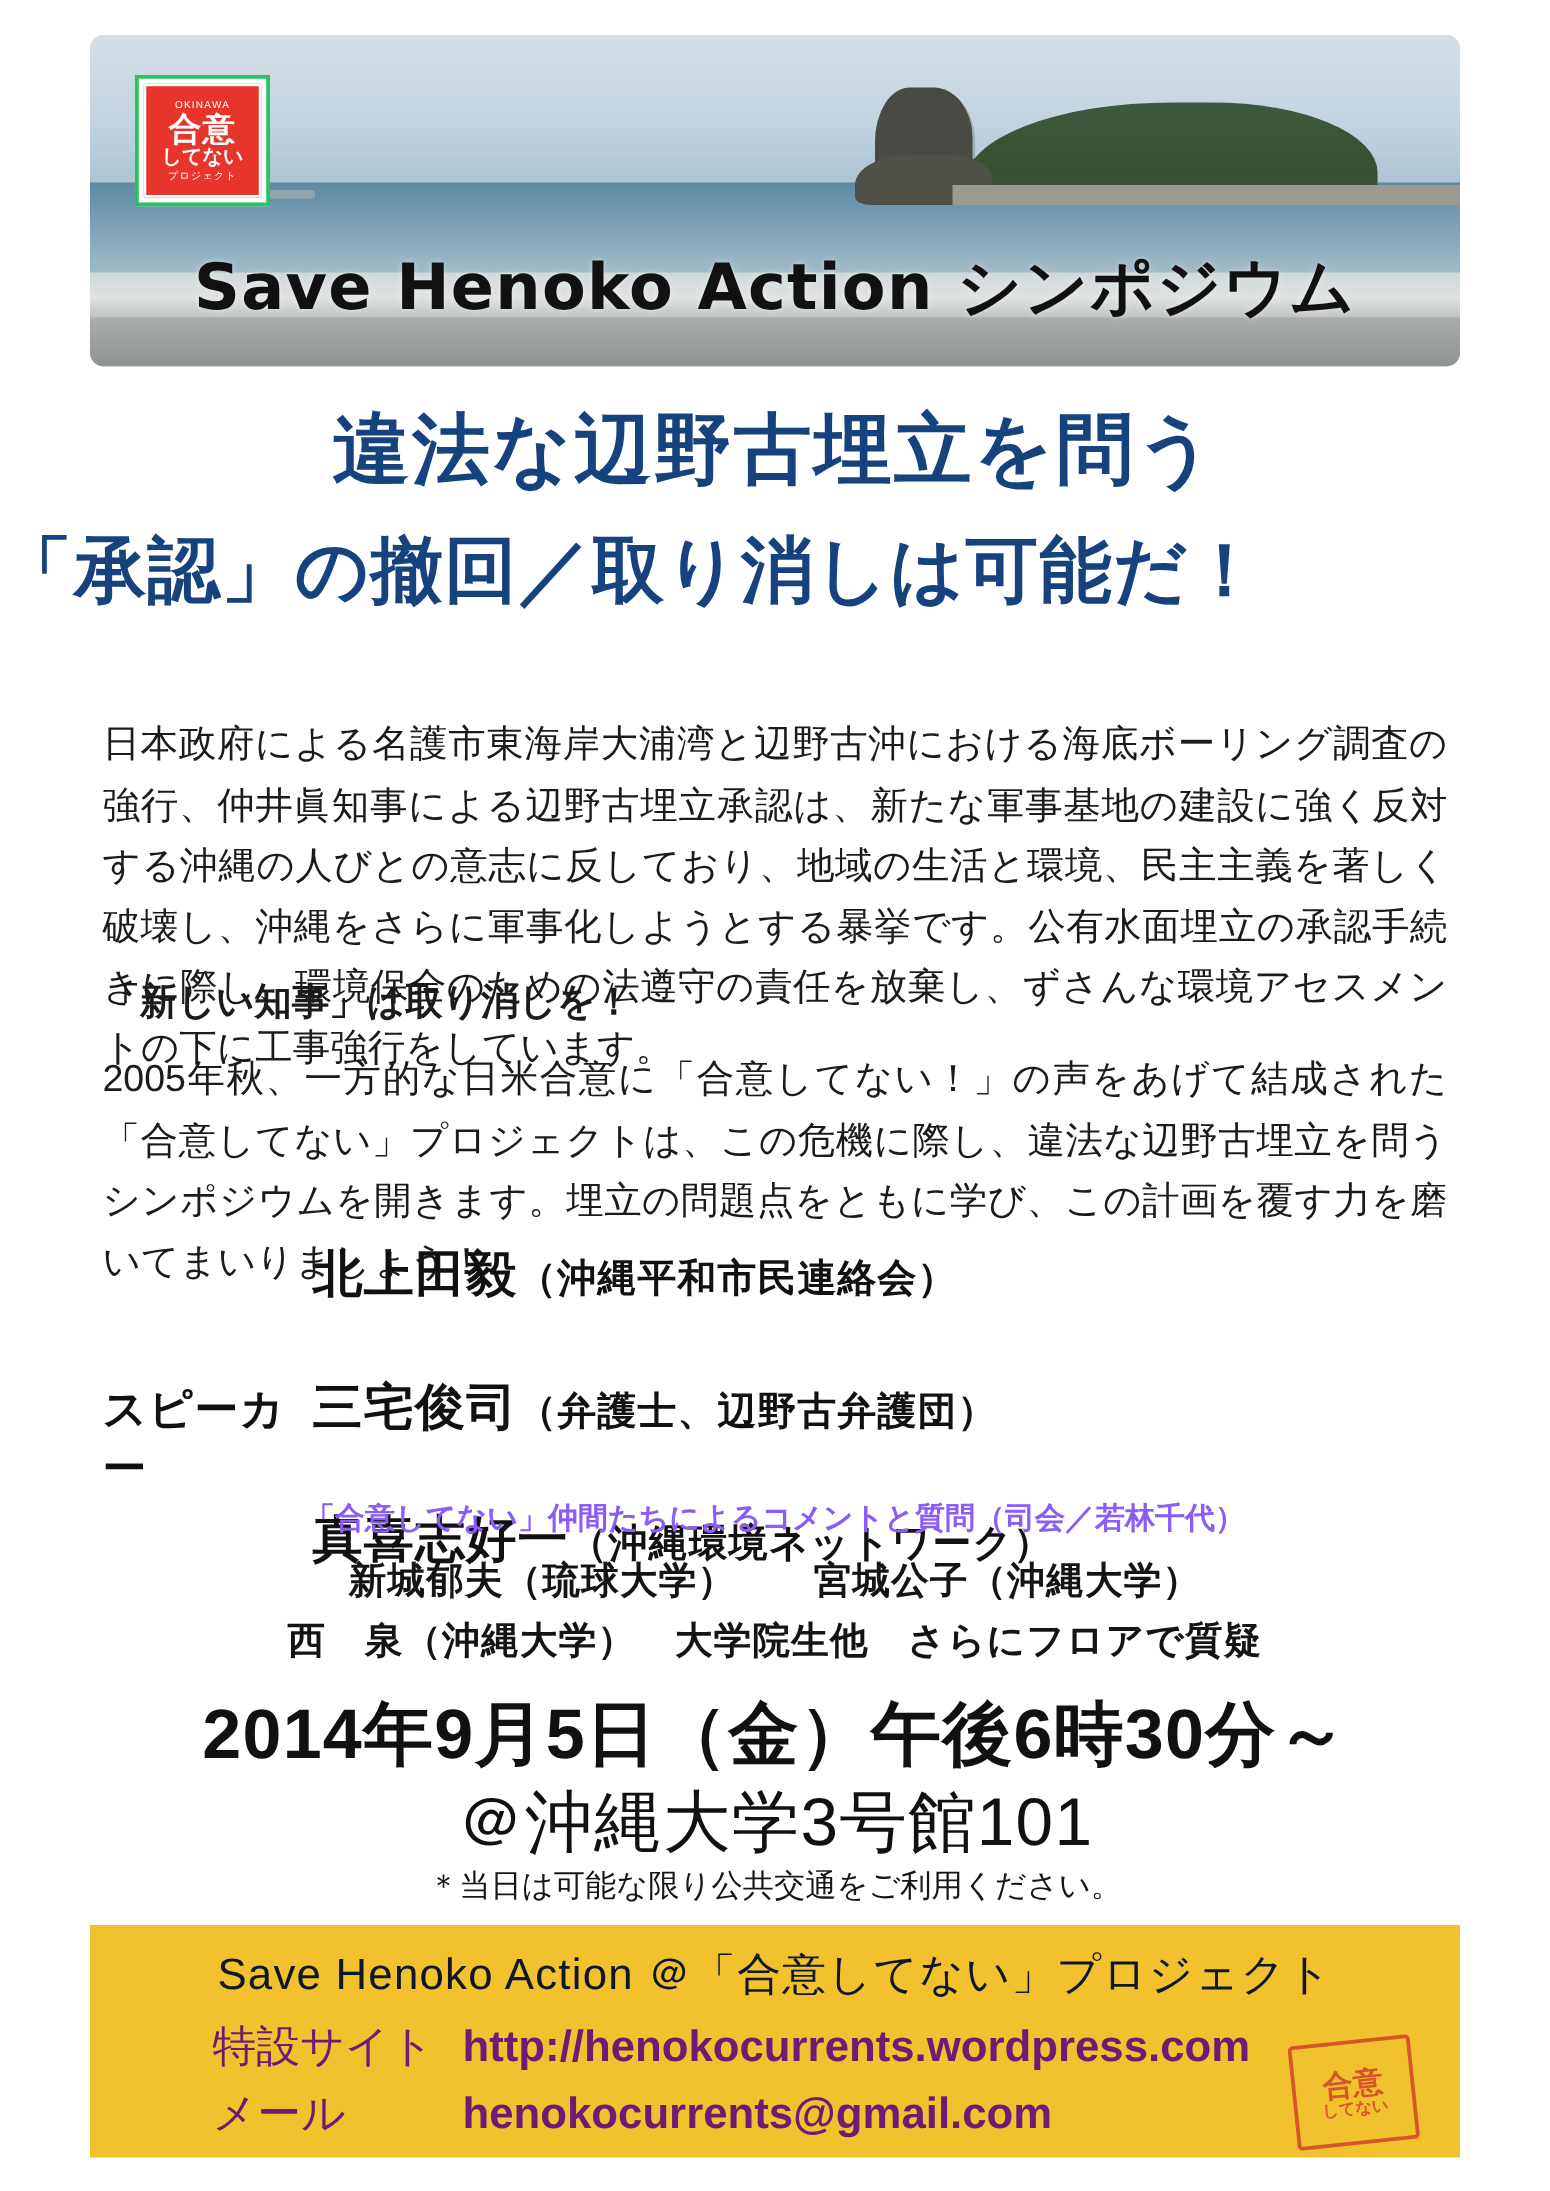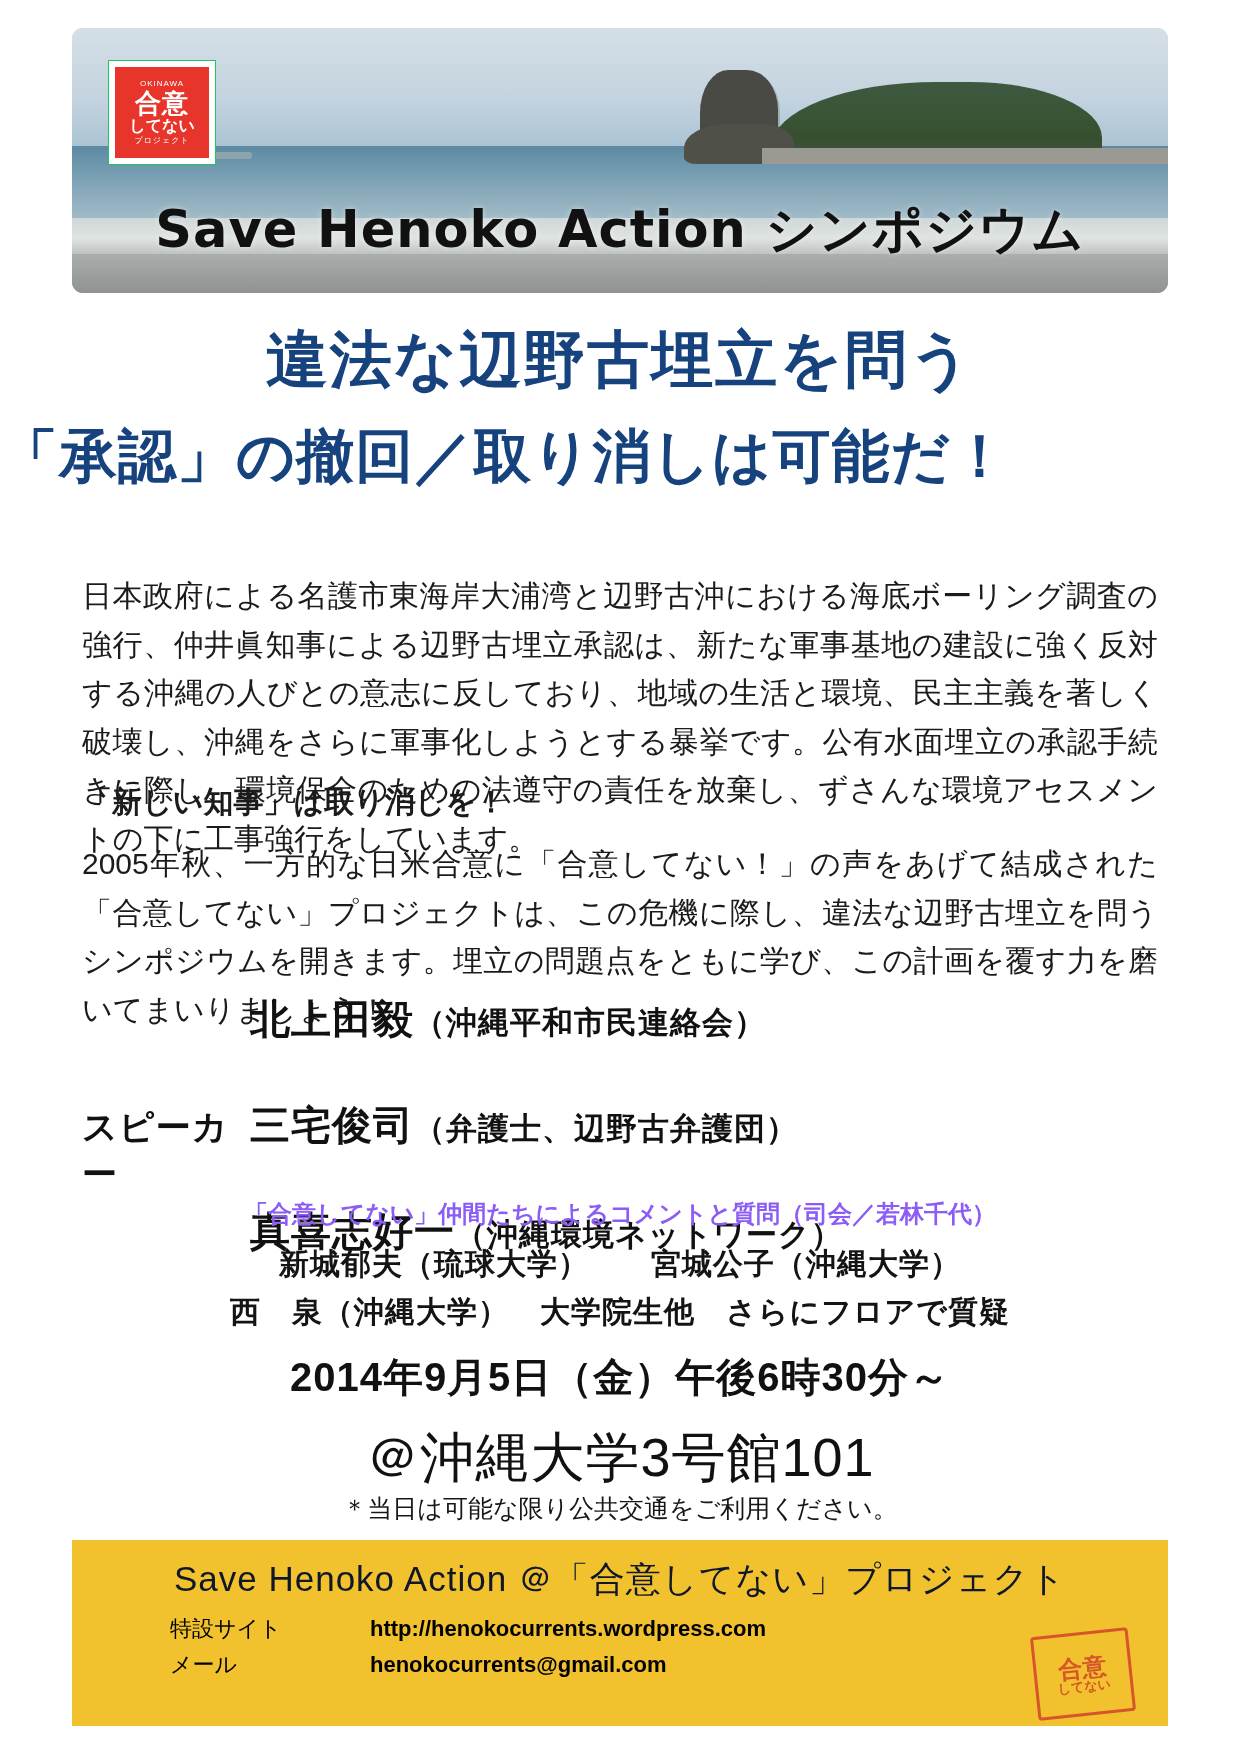--- a/index.html
+++ b/index.html
@@ -112,21 +112,21 @@
     font-family: "DejaVu Sans", "Liberation Sans", sans-serif;
   }
   
   .logo {
     position: absolute;
     left: 108px;
     top: 60px;
     width: 108px;
     height: 105px;
     background: #ffffff;
-    border: 1px solid #22c55e;
+    border: 3px solid #22c55e;
     box-sizing: border-box;
     padding: 4px;
   }
   .logo-inner {
     width: 100%;
     height: 100%;
     background: #e8352b;
     box-sizing: border-box;
     border: 2px solid #ffffff;
     color: #ffffff;
@@ -220,21 +220,21 @@
     letter-spacing: 1px;
   }
   #panel1 { top: 1244px; }
   #panel2 { top: 1292px; }
 
   
   .datetime {
     position: absolute;
     left: 0; top: 1350px; width: 100%;
     text-align: center;
-    font-size: 40px;
+    font-size: 56px;
     font-weight: bold;
     color: #111;
     letter-spacing: 1px;
   }
   .venue {
     position: absolute;
     left: 0; top: 1422px; width: 100%;
     text-align: center;
     font-size: 54px;
     font-weight: normal;
@@ -263,22 +263,22 @@
     text-align: center;
     font-size: 35px;
     font-weight: normal;
     color: #0f172a;
     letter-spacing: 1px;
   }
   .footer-rows {
     position: absolute;
     left: 98px;
     top: 74px;
-    font-size: 22px;
-    color: #000000;
+    font-size: 35px;
+    color: #701a75;
   }
   .footer-row { display: flex; margin-bottom: 6px; align-items: baseline;}
   .fr-label { width: 200px; }
   .fr-value { font-weight: bold; }
   .footer-stamp {
     position: absolute;
     right: 36px;
     bottom: 10px;
     width: 92px;
     height: 78px;

